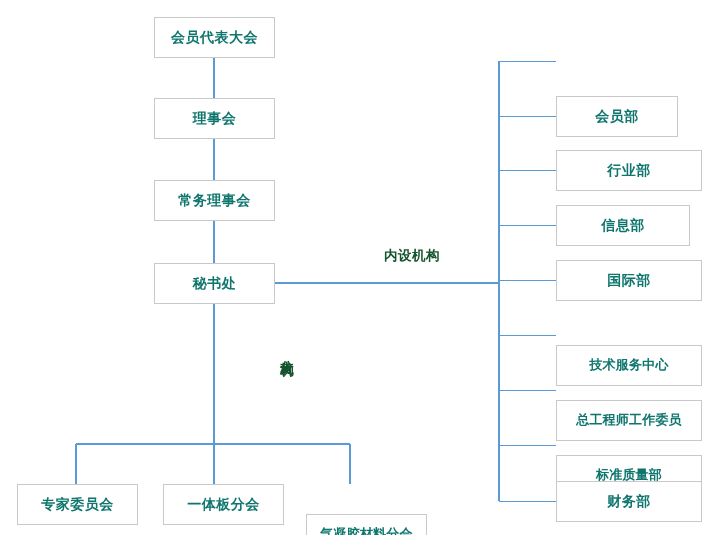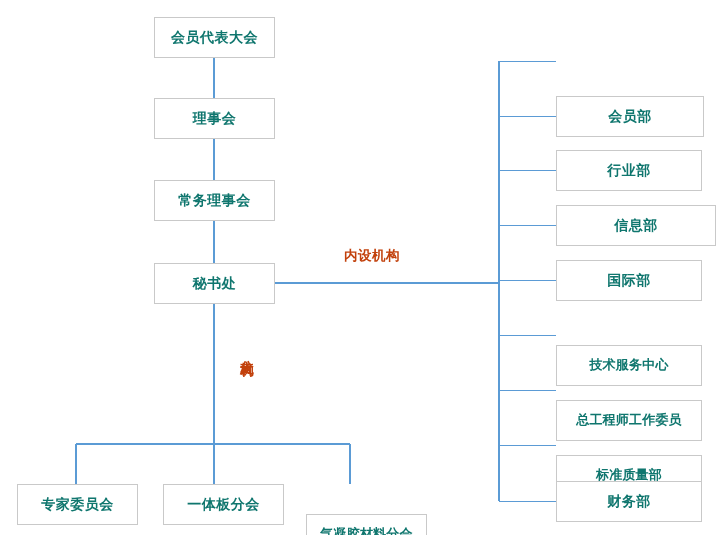--- a/index.html
+++ b/index.html
@@ -41,27 +41,28 @@
     letter-spacing: 0.5px;
     z-index: 2;
   }
   .node-box.tight {
     font-size: 13px;
     letter-spacing: 0.2px;
     margin-top: 30px;
   }
   .edge-label {
     position: absolute;
-    color: #c2410c;
+    color: #14532d;
     font-weight: bold;
     font-size: 13.5px;
     letter-spacing: 0.5px;
     z-index: 3;
     background: #ffffff;
     white-space: nowrap;
+    margin-left: 40px;
   }
   .edge-label.vertical {
     writing-mode: vertical-rl;
     text-orientation: upright;
     letter-spacing: 1px;
     line-height: 1;
     white-space: normal;
     text-align: center;
   }
 </style>
@@ -100,27 +101,27 @@
   <div class="node-box" style="left: 154px; top: 98px; width: 121px; height: 41px;">
     <span>理事会</span>
   </div>
   <div class="node-box" style="left: 154px; top: 180px; width: 121px; height: 41px;">
     <span>常务理事会</span>
   </div>
   <div class="node-box" style="left: 154px; top: 263px; width: 121px; height: 41px;">
     <span>秘书处</span>
   </div>
 
-  <div class="node-box" style="left: 556px; top: 96px; width: 148px; height: 41px; text-align: center;">
+  <div class="node-box" style="left: 556px; top: 96px; width: 122px; height: 41px; text-align: center;">
     <span>会员部</span>
   </div>
   <div class="node-box" style="left: 556px; top: 150px; width: 146px; height: 41px;">
     <span>行业部</span>
   </div>
-  <div class="node-box" style="left: 556px; top: 205px; width: 160px; height: 41px;">
+  <div class="node-box" style="left: 556px; top: 205px; width: 134px; height: 41px;">
     <span>信息部</span>
   </div>
   <div class="node-box" style="left: 556px; top: 260px; width: 146px; height: 41px;">
     <span>国际部</span>
   </div>
   <div class="node-box tight" style="left: 556px; top: 315px; width: 146px; height: 41px;">
     <span>技术服务中心</span>
   </div>
   <div class="node-box tight" style="left: 556px; top: 370px; width: 146px; height: 41px;">
     <span>总工程师工作委员</span>

